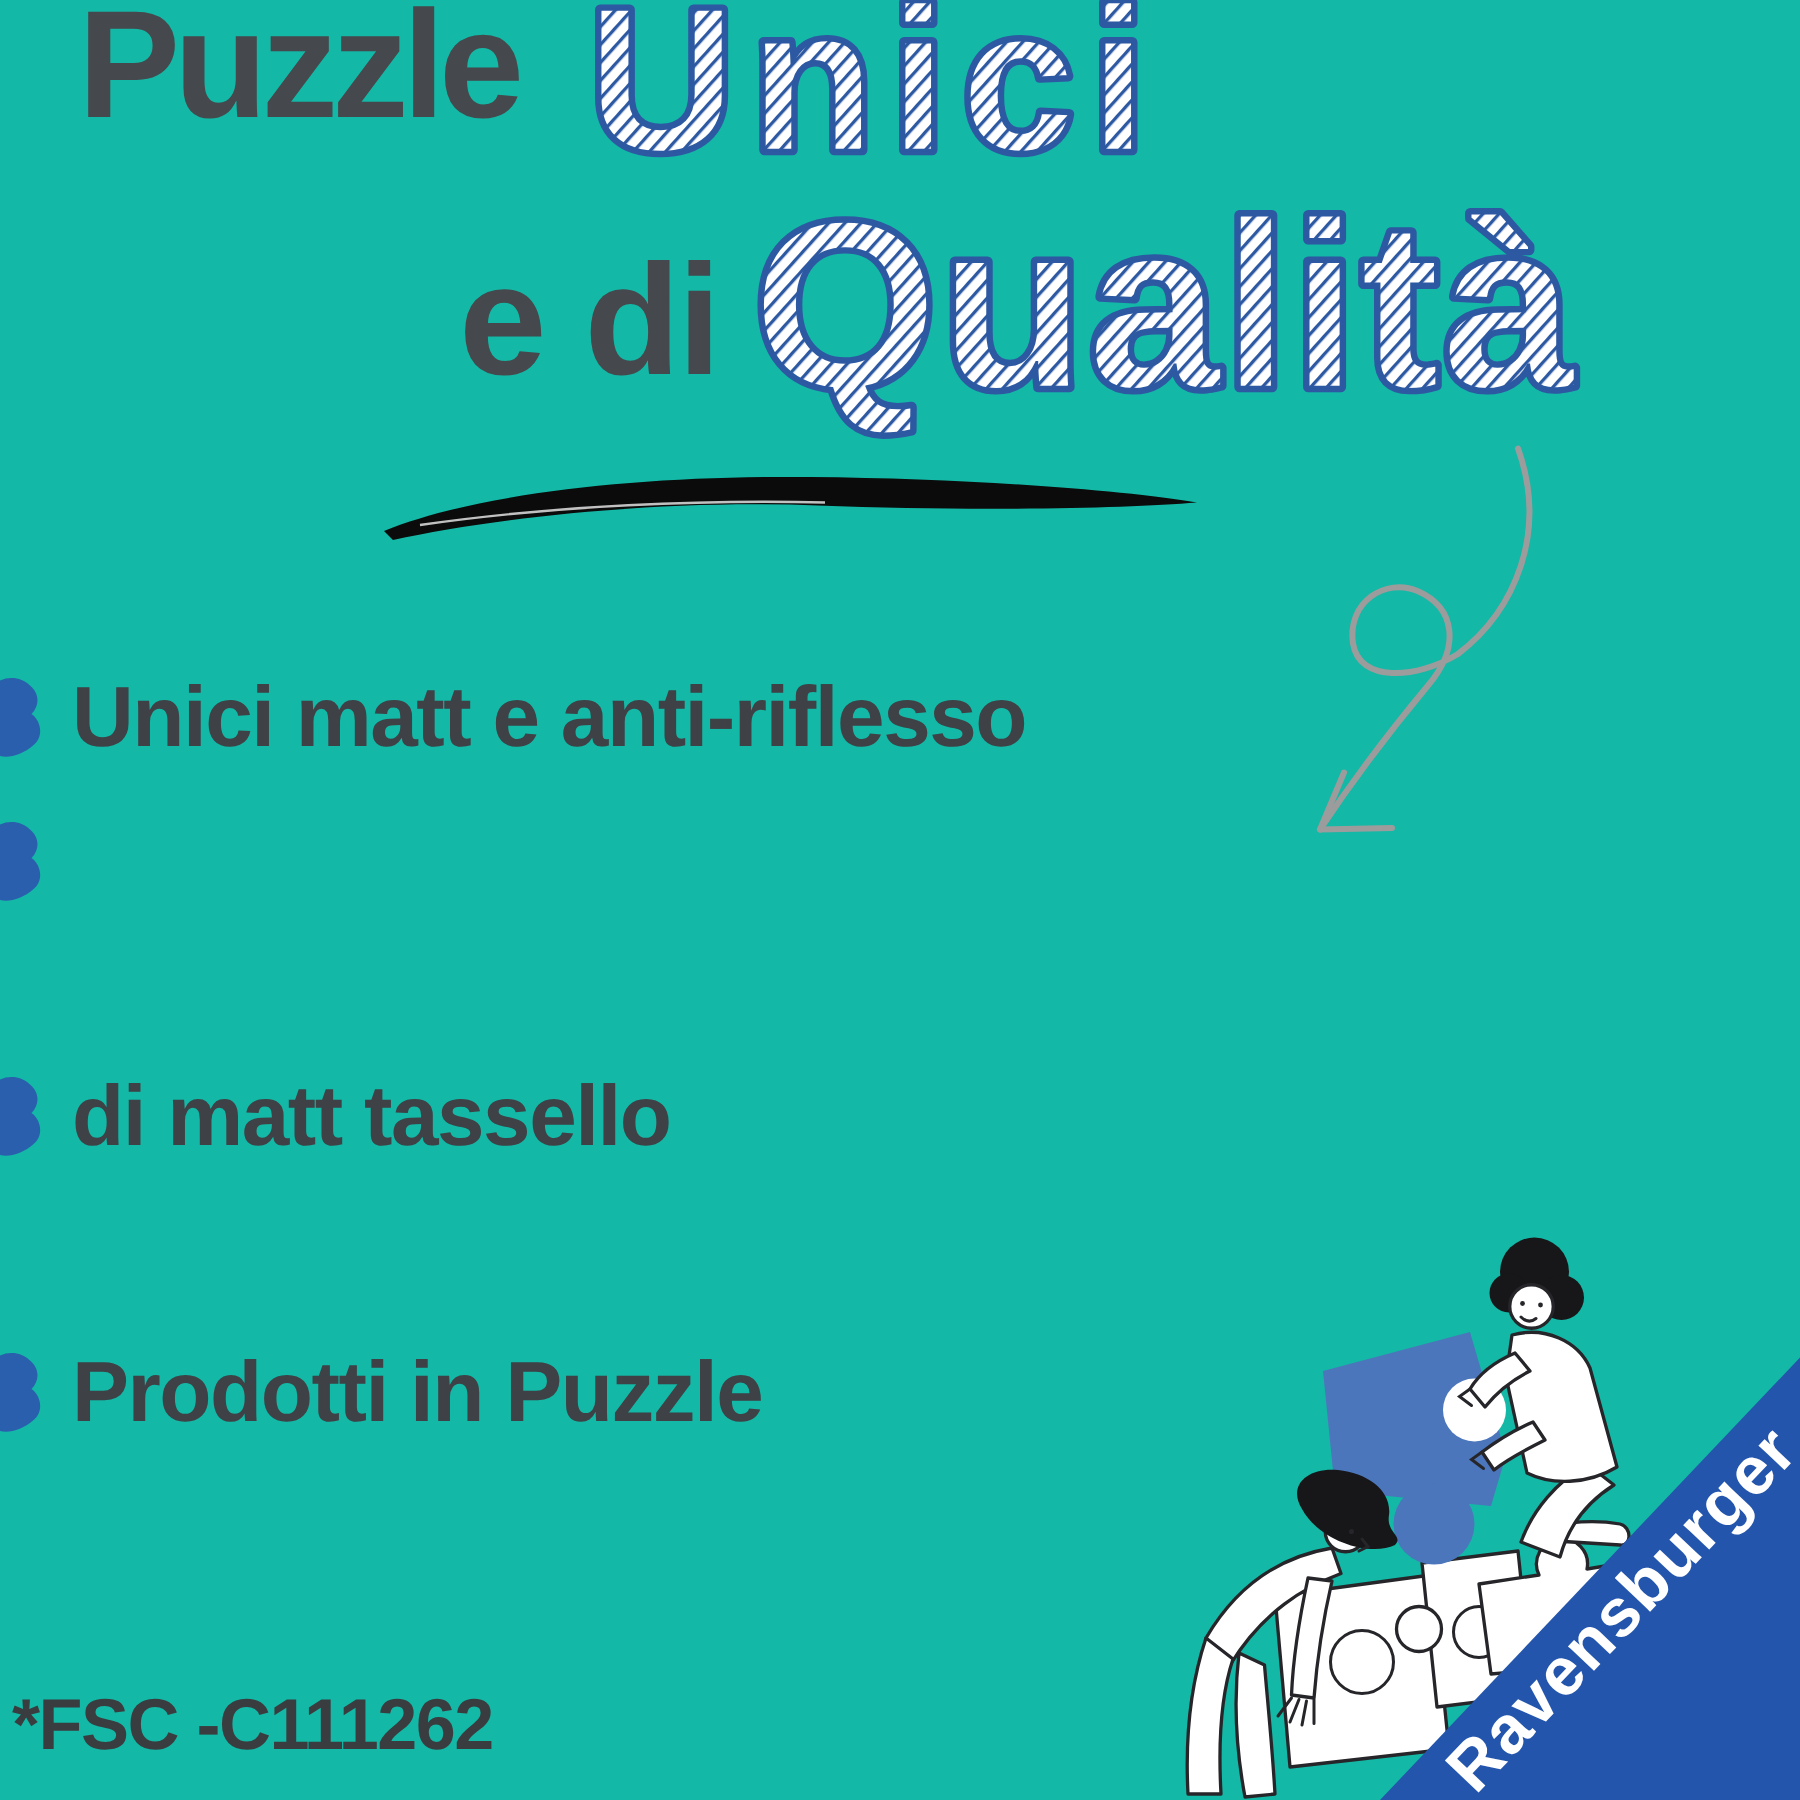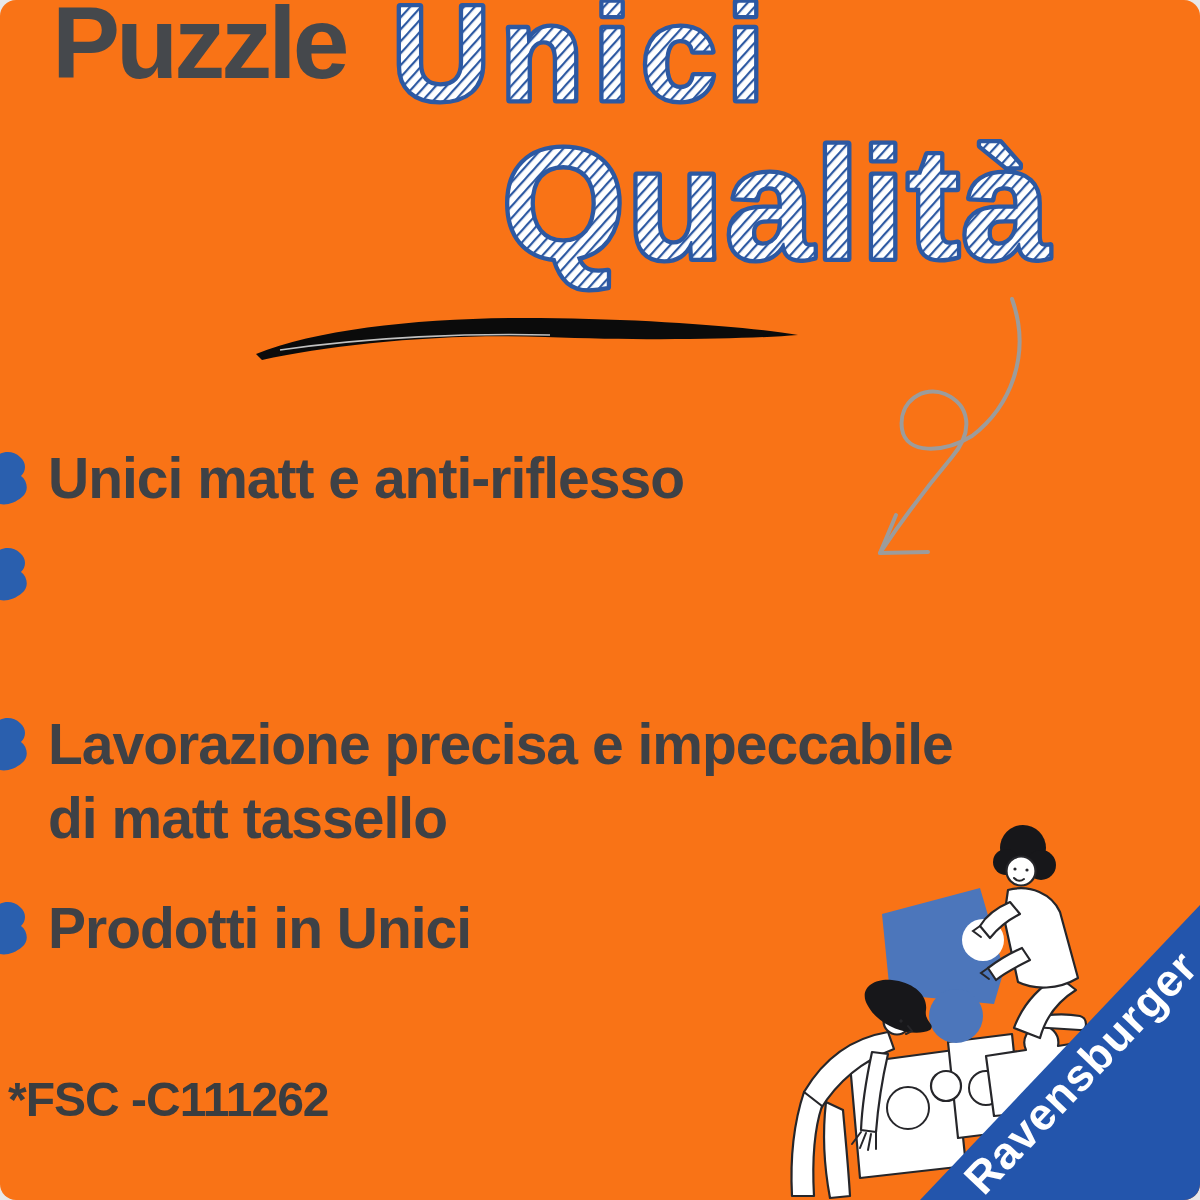--- a/index.html
+++ b/index.html
@@ -1,41 +1,40 @@
 <!DOCTYPE html>
 <html><head>
 <meta charset="utf-8">
 <style>
   html,body{margin:0;padding:0;background:#e8e8e8;}
   .canvas{
     position:relative;width:1200px;height:1200px;margin:0 auto;
-    background:#f97316;overflow:hidden;
+    background:#14b8a6;overflow:hidden;
     font-family:"Liberation Sans","DejaVu Sans",sans-serif;
-    border-radius:16px;
   }
   
   .t-gray{position:absolute;font-weight:bold;color:#45484c;line-height:1;white-space:nowrap;}
   .word-puzzle{left:52px;top:-8px;font-size:102px;letter-spacing:-4px;}
   .word-edi{left:306px;top:161px;font-size:105px;letter-spacing:-2px;}
   svg text.sk-back{fill:none;stroke:#2d59a2;stroke-width:7;stroke-linejoin:round;
     font-family:"Liberation Sans","DejaVu Sans",sans-serif;font-weight:bold;}
   svg text.sk-front{stroke:#2d59a2;stroke-width:1.6;
     font-family:"Liberation Sans","DejaVu Sans",sans-serif;font-weight:bold;}
   .sketch-unici{position:absolute;left:388px;top:-6px;width:410px;height:140px;}
   .sketch-qualita{position:absolute;left:498px;top:100px;width:580px;height:195px;}
   
   .swoosh{position:absolute;left:250px;top:310px;width:560px;height:60px;}
   .arrow{position:absolute;left:850px;top:285px;width:190px;height:290px;}
   
   .bullet{position:absolute;left:0;display:flex;align-items:flex-start;}
   .bicon{width:32px;height:58px;margin-left:-4px;flex:0 0 auto;}
   .btext{margin-left:20px;font-weight:bold;color:#3e4146;font-size:57px;
     line-height:74px;letter-spacing:-1px;white-space:nowrap;}
   
-  .footnote{position:absolute;left:8px;top:1076px;font-size:48px;font-weight:bold;
+  .footnote{position:absolute;left:8px;top:1127px;font-size:48px;font-weight:bold;
     color:#3a3d40;line-height:1;letter-spacing:-1px;}
   
   .illus{position:absolute;left:740px;top:800px;width:460px;height:400px;}
   .outl{fill:#ffffff;stroke:#26262a;stroke-width:2.2;stroke-linejoin:round;}
   .hairf{fill:#17171a;}
   .thin{fill:none;stroke:#26262a;stroke-width:2;stroke-linecap:round;}
 </style>
 </head>
 <body>
 
@@ -47,20 +46,21 @@
     <defs>
       <pattern id="hatch1" width="8" height="8" patternUnits="userSpaceOnUse" patternTransform="rotate(42)">
         <rect width="8" height="8" fill="#ffffff"></rect>
         <line x1="1" y1="0" x2="1" y2="8" stroke="#2d59a2" stroke-width="2.4"></line>
       </pattern>
     </defs>
     <text class="sk-back" x="4" y="106" font-size="136" letter-spacing="10">Unici</text>
     <text class="sk-front" x="4" y="106" font-size="136" letter-spacing="10" fill="url(#hatch1)">Unici</text>
   </svg>
 
+  <div class="t-gray word-edi">e di</div>
 
   <svg class="sketch-qualita" viewBox="0 0 580 195">
     <defs>
       <pattern id="hatch2" width="8" height="8" patternUnits="userSpaceOnUse" patternTransform="rotate(42)">
         <rect width="8" height="8" fill="#ffffff"></rect>
         <line x1="1" y1="0" x2="1" y2="8" stroke="#2d59a2" stroke-width="2.4"></line>
       </pattern>
     </defs>
     <text class="sk-back" x="4" y="158" font-size="158" letter-spacing="2">Qualità</text>
     <text class="sk-front" x="4" y="158" font-size="158" letter-spacing="2" fill="url(#hatch2)">Qualità</text>
@@ -96,31 +96,30 @@
       </svg>
       <div class="btext">
       </div>
     </div>
 
     <div class="bullet" style="top:707px">
       <svg class="bicon" style="margin-top:9px" viewBox="0 0 32 58">
         <path d="M0,6 C8,0 18,1 24,7 C31,13 30,21 25,26 C32,31 33,42 26,47 C18,54 6,57 0,52 Z" fill="#2a5fae"></path>
       </svg>
       <div class="btext">
-        <div>Lavorazione precisa e impeccabile</div>
         <div>di matt tassello</div>
       </div>
     </div>
 
     <div class="bullet" style="top:891px">
       <svg class="bicon" style="margin-top:9px" viewBox="0 0 32 58">
         <path d="M0,6 C8,0 18,1 24,7 C31,13 30,21 25,26 C32,31 33,42 26,47 C18,54 6,57 0,52 Z" fill="#2a5fae"></path>
       </svg>
       <div class="btext">
-        <div>Prodotti in Unici</div>
+        <div>Prodotti in Puzzle</div>
       </div>
     </div>
 
   </div>
 
   <div class="footnote">*FSC -C111262</div>
 
   <svg class="illus" viewBox="0 0 460 400">
 
     <g>

